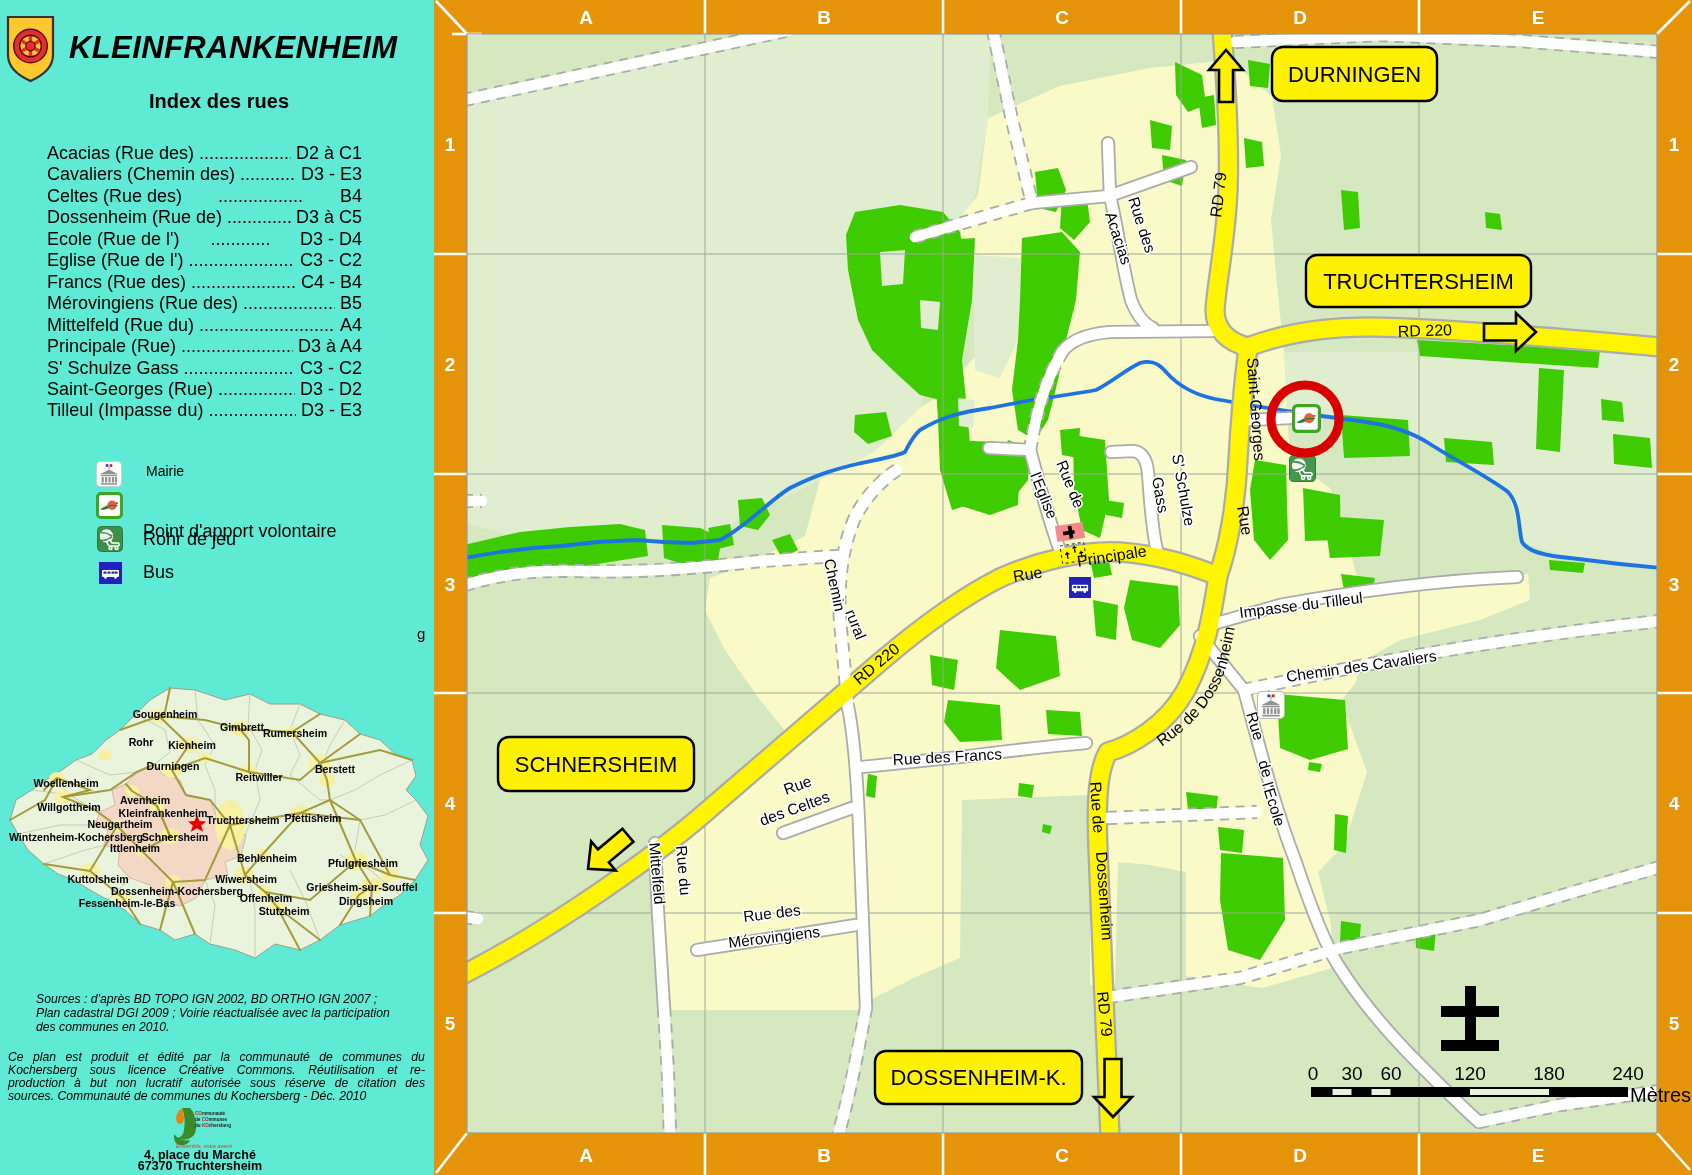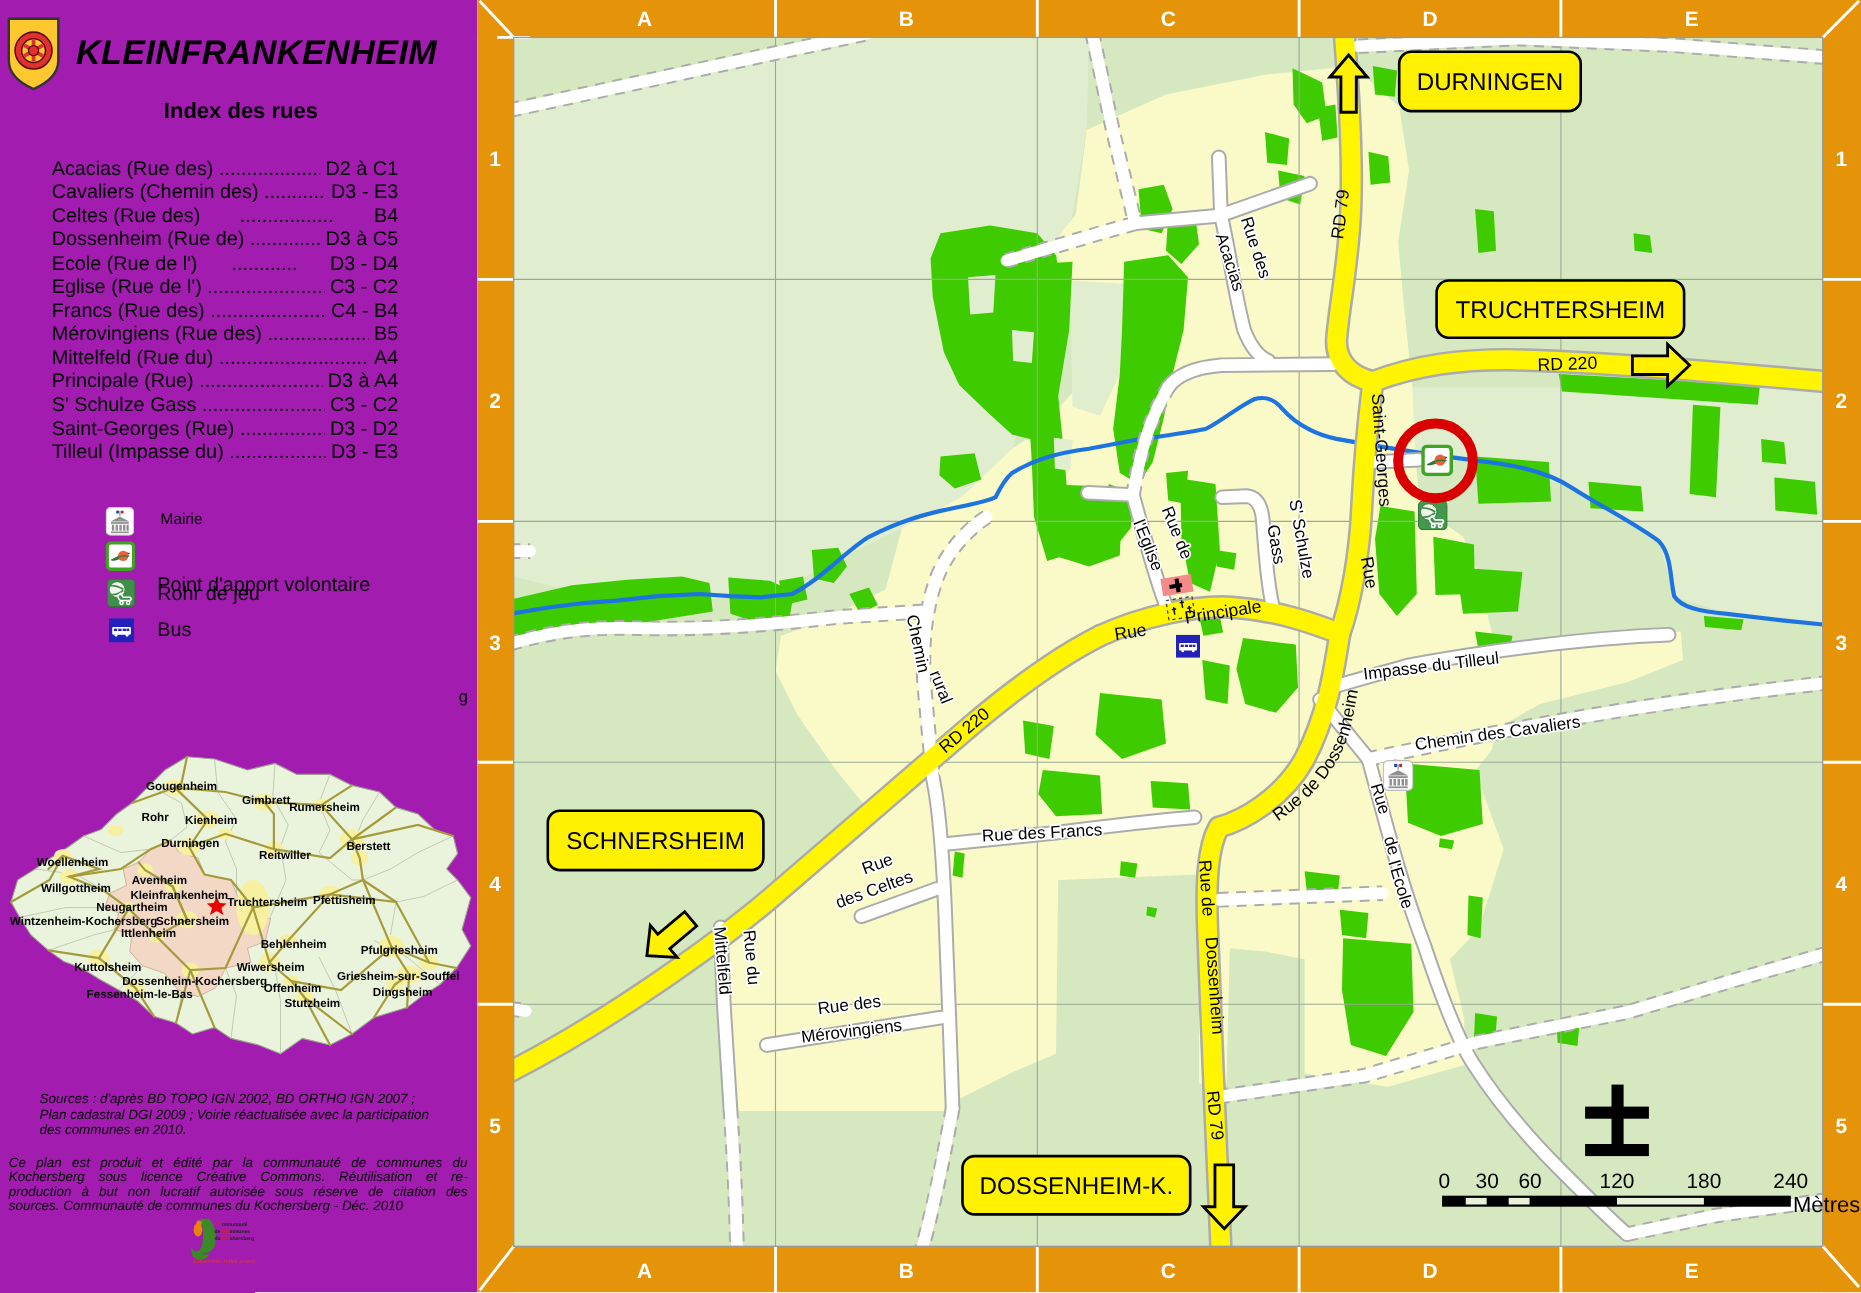--- a/index.html
+++ b/index.html
@@ -1,17 +1,17 @@
 <!DOCTYPE html>
 <html><head><meta charset="utf-8">
 <style>
 html,body{margin:0;padding:0;background:#fff;}
 #page{position:relative;width:1692px;height:1175px;background:#fff;overflow:hidden;
   font-family:"Liberation Sans", sans-serif;}
-#sidebar{position:absolute;left:0;top:0;width:434px;height:1175px;background:#a21caf;}
+#sidebar{position:absolute;left:0;top:0;width:434px;height:1175px;background:#5eead4;}
 .t{position:absolute;white-space:nowrap;}
 #map{position:absolute;left:434px;top:0;}
 </style></head>
 <body>
 <div id="page">
 <div id="sidebar">
 
 <svg class="t" style="left:6px;top:15px" width="49" height="68" viewBox="0 0 49 68">
   <path d="M2 2 H47 V40 Q47 56 24.5 66 Q2 56 2 40 Z" fill="#FFC82E" stroke="#333" stroke-width="2.2"></path>
   <g>
@@ -303,20 +303,21 @@
   <ellipse cx="12" cy="12" rx="4" ry="6" fill="#E8820C"></ellipse>
   <circle cx="13" cy="6" r="2.5" fill="#E8820C"></circle>
   <g font-size="4.6" fill="#222" font-weight="bold">
     <text x="27" y="9"><tspan fill="#D02020">C</tspan><tspan fill="#D02020">O</tspan>mmunauté</text>
     <text x="27" y="15">de <tspan fill="#D02020">CO</tspan>mmunes</text>
     <text x="27" y="21">du <tspan fill="#D02020">KO</tspan>chersberg</text>
   </g>
   <text x="8" y="42" font-size="5.5" font-style="italic" fill="#D04040">Ensemble, notre avenir</text>
 </svg>
 
+<div class="t" style="left:0;top:1150px;width:400px;text-align:center;font-size:12.5px;font-weight:bold;line-height:10.5px;">4, place du Marché<br>67370 Truchtersheim</div>
 </div>
 <svg id="map" width="1258" height="1175" viewBox="434 0 1258 1175" font-family="Liberation Sans, sans-serif">
 <defs>
         <clipPath id="clip">
           <rect x="467" y="34" width="1190" height="1099"></rect>
         </clipPath>
       </defs>
 <g clip-path="url(#clip)">
 
 <rect x="467" y="34" width="1190" height="1099" fill="#D6E8C0"></rect>

